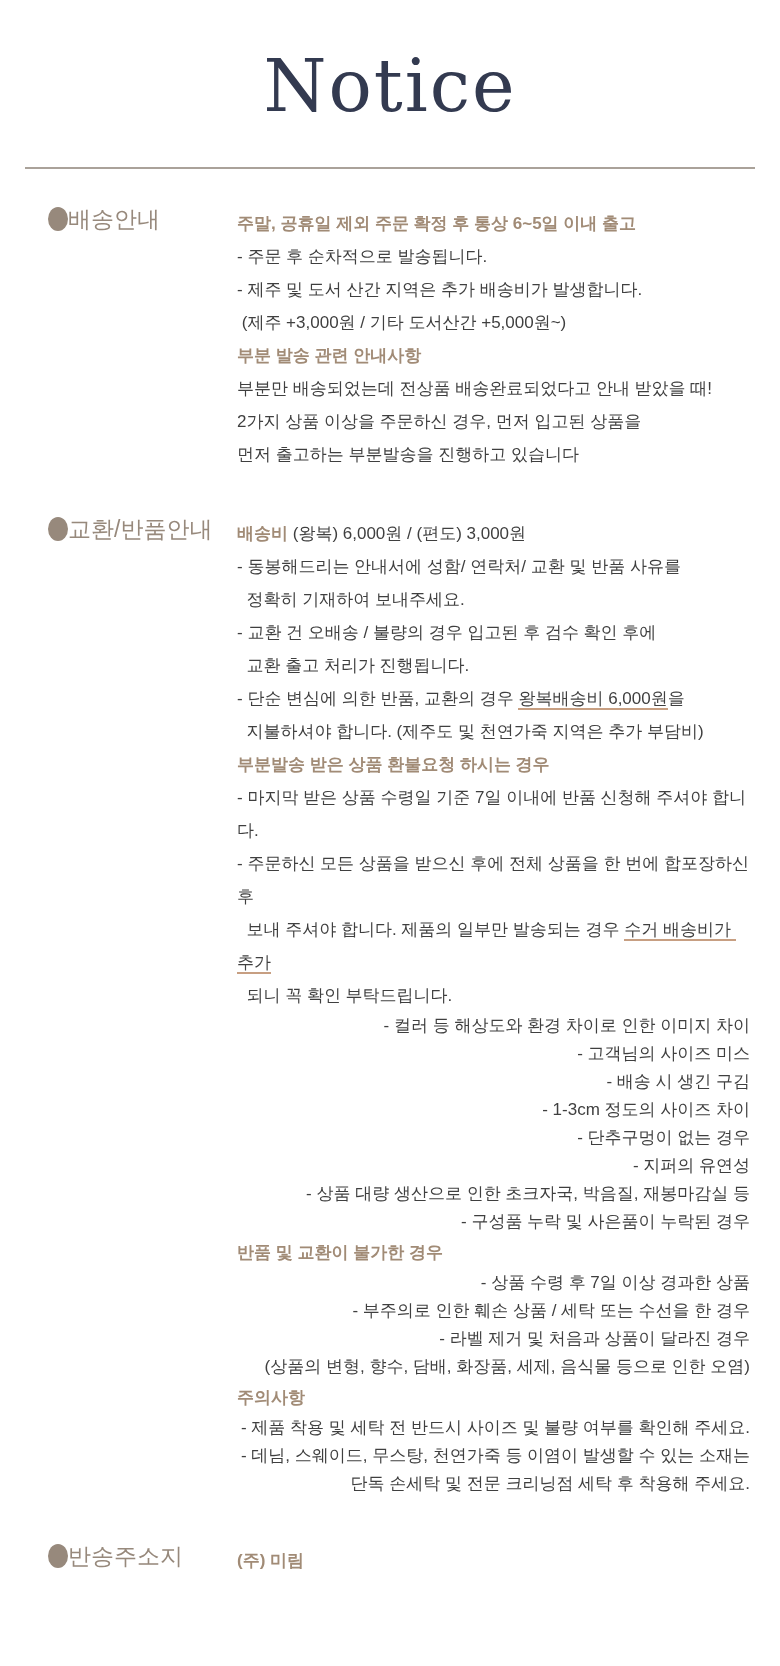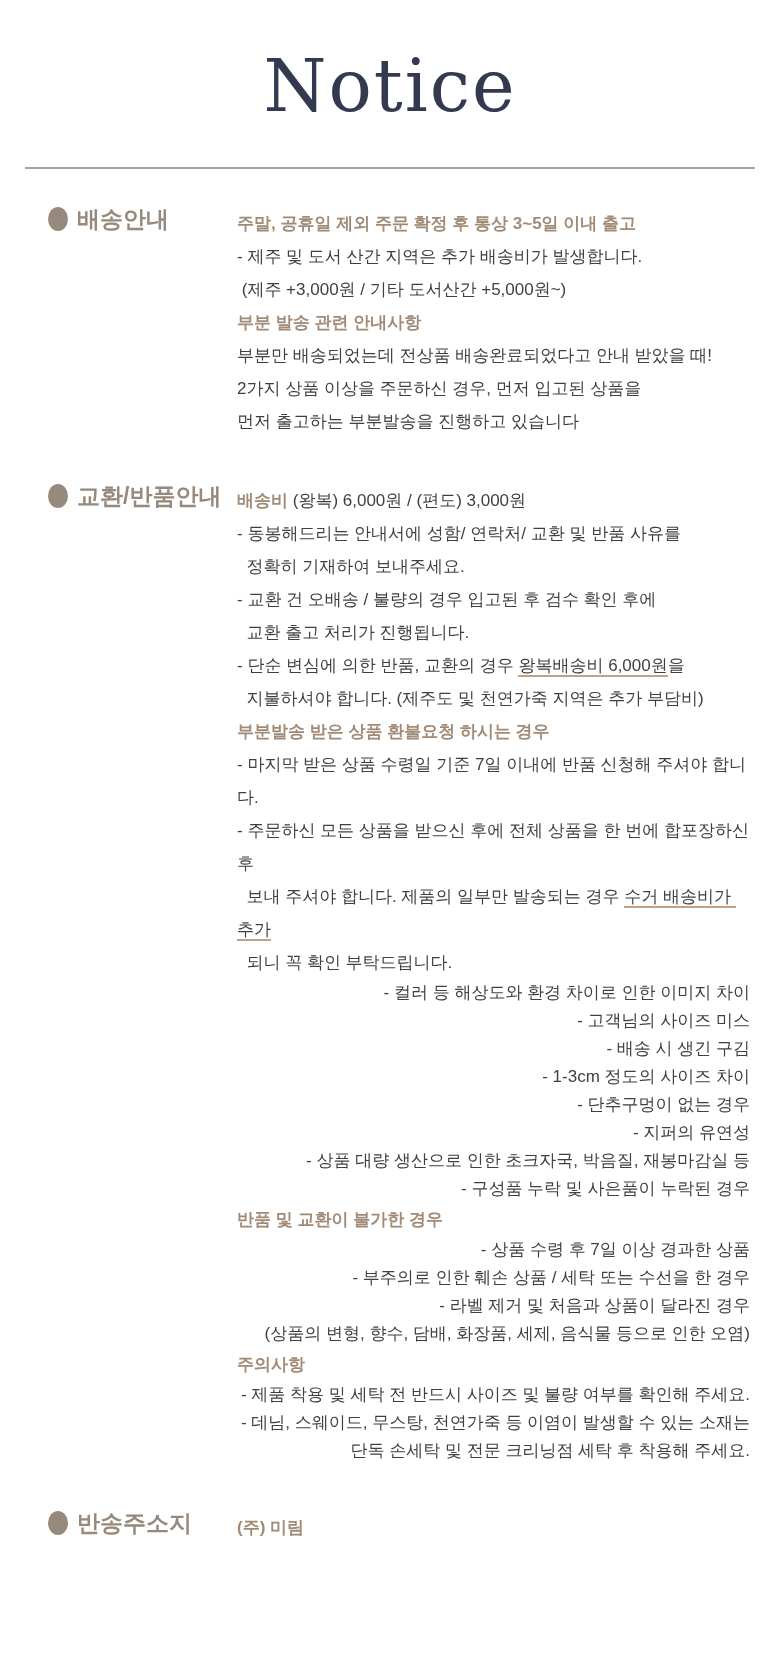--- a/index.html
+++ b/index.html
@@ -41,23 +41,22 @@
     display:flex;
     align-items:flex-start;
     padding-left:48px;
     padding-right:30px;
     margin-bottom:44px;
   }
   .label-col{
     flex:0 0 189px;
     display:flex;
     align-items:flex-start;
-    gap:9px;
     color:var(--c-label);
-    font-weight:bold;
+    font-weight:normal;
     font-size:23px;
     line-height:28px;
   }
   .bullet{
     flex:0 0 auto;
     width:20px;height:24px;
     border-radius:50%;
     background:var(--c-label);
     margin-top:2px;
   }
@@ -89,22 +88,23 @@
 <div class="page">
   <h1 class="title">Notice</h1>
   <hr class="divider">
   <div id="sections">
   <section class="section">
     <div class="label-col">
       <span class="bullet"></span>
       <span class="label">배송안내</span>
     </div>
     <div class="content-col">
-          <div class="subheading">주말, 공휴일 제외 주문 확정 후 통상 3~5일 이내 출고</div>
+          <div class="subheading">주말, 공휴일 제외 주문 확정 후 통상 6~5일 이내 출고</div>
           <div class="block-lines">
+            <div class="line"><span>- 주문 후 순차적으로 발송됩니다.</span></div>
             <div class="line"><span>- 제주 및 도서 산간 지역은 추가 배송비가 발생합니다.</span></div>
             <div class="line"><span> (제주 +3,000원 / 기타 도서산간 +5,000원~)</span></div>
           </div>
           <div class="subheading">부분 발송 관련 안내사항</div>
           <div class="block-lines">
             <div class="line"><span>부분만 배송되었는데 전상품 배송완료되었다고 안내 받았을 때!</span></div>
             <div class="line"><span>2가지 상품 이상을 주문하신 경우, 먼저 입고된 상품을</span></div>
             <div class="line"><span>먼저 출고하는 부분발송을 진행하고 있습니다</span></div>
           </div>
         </div>

